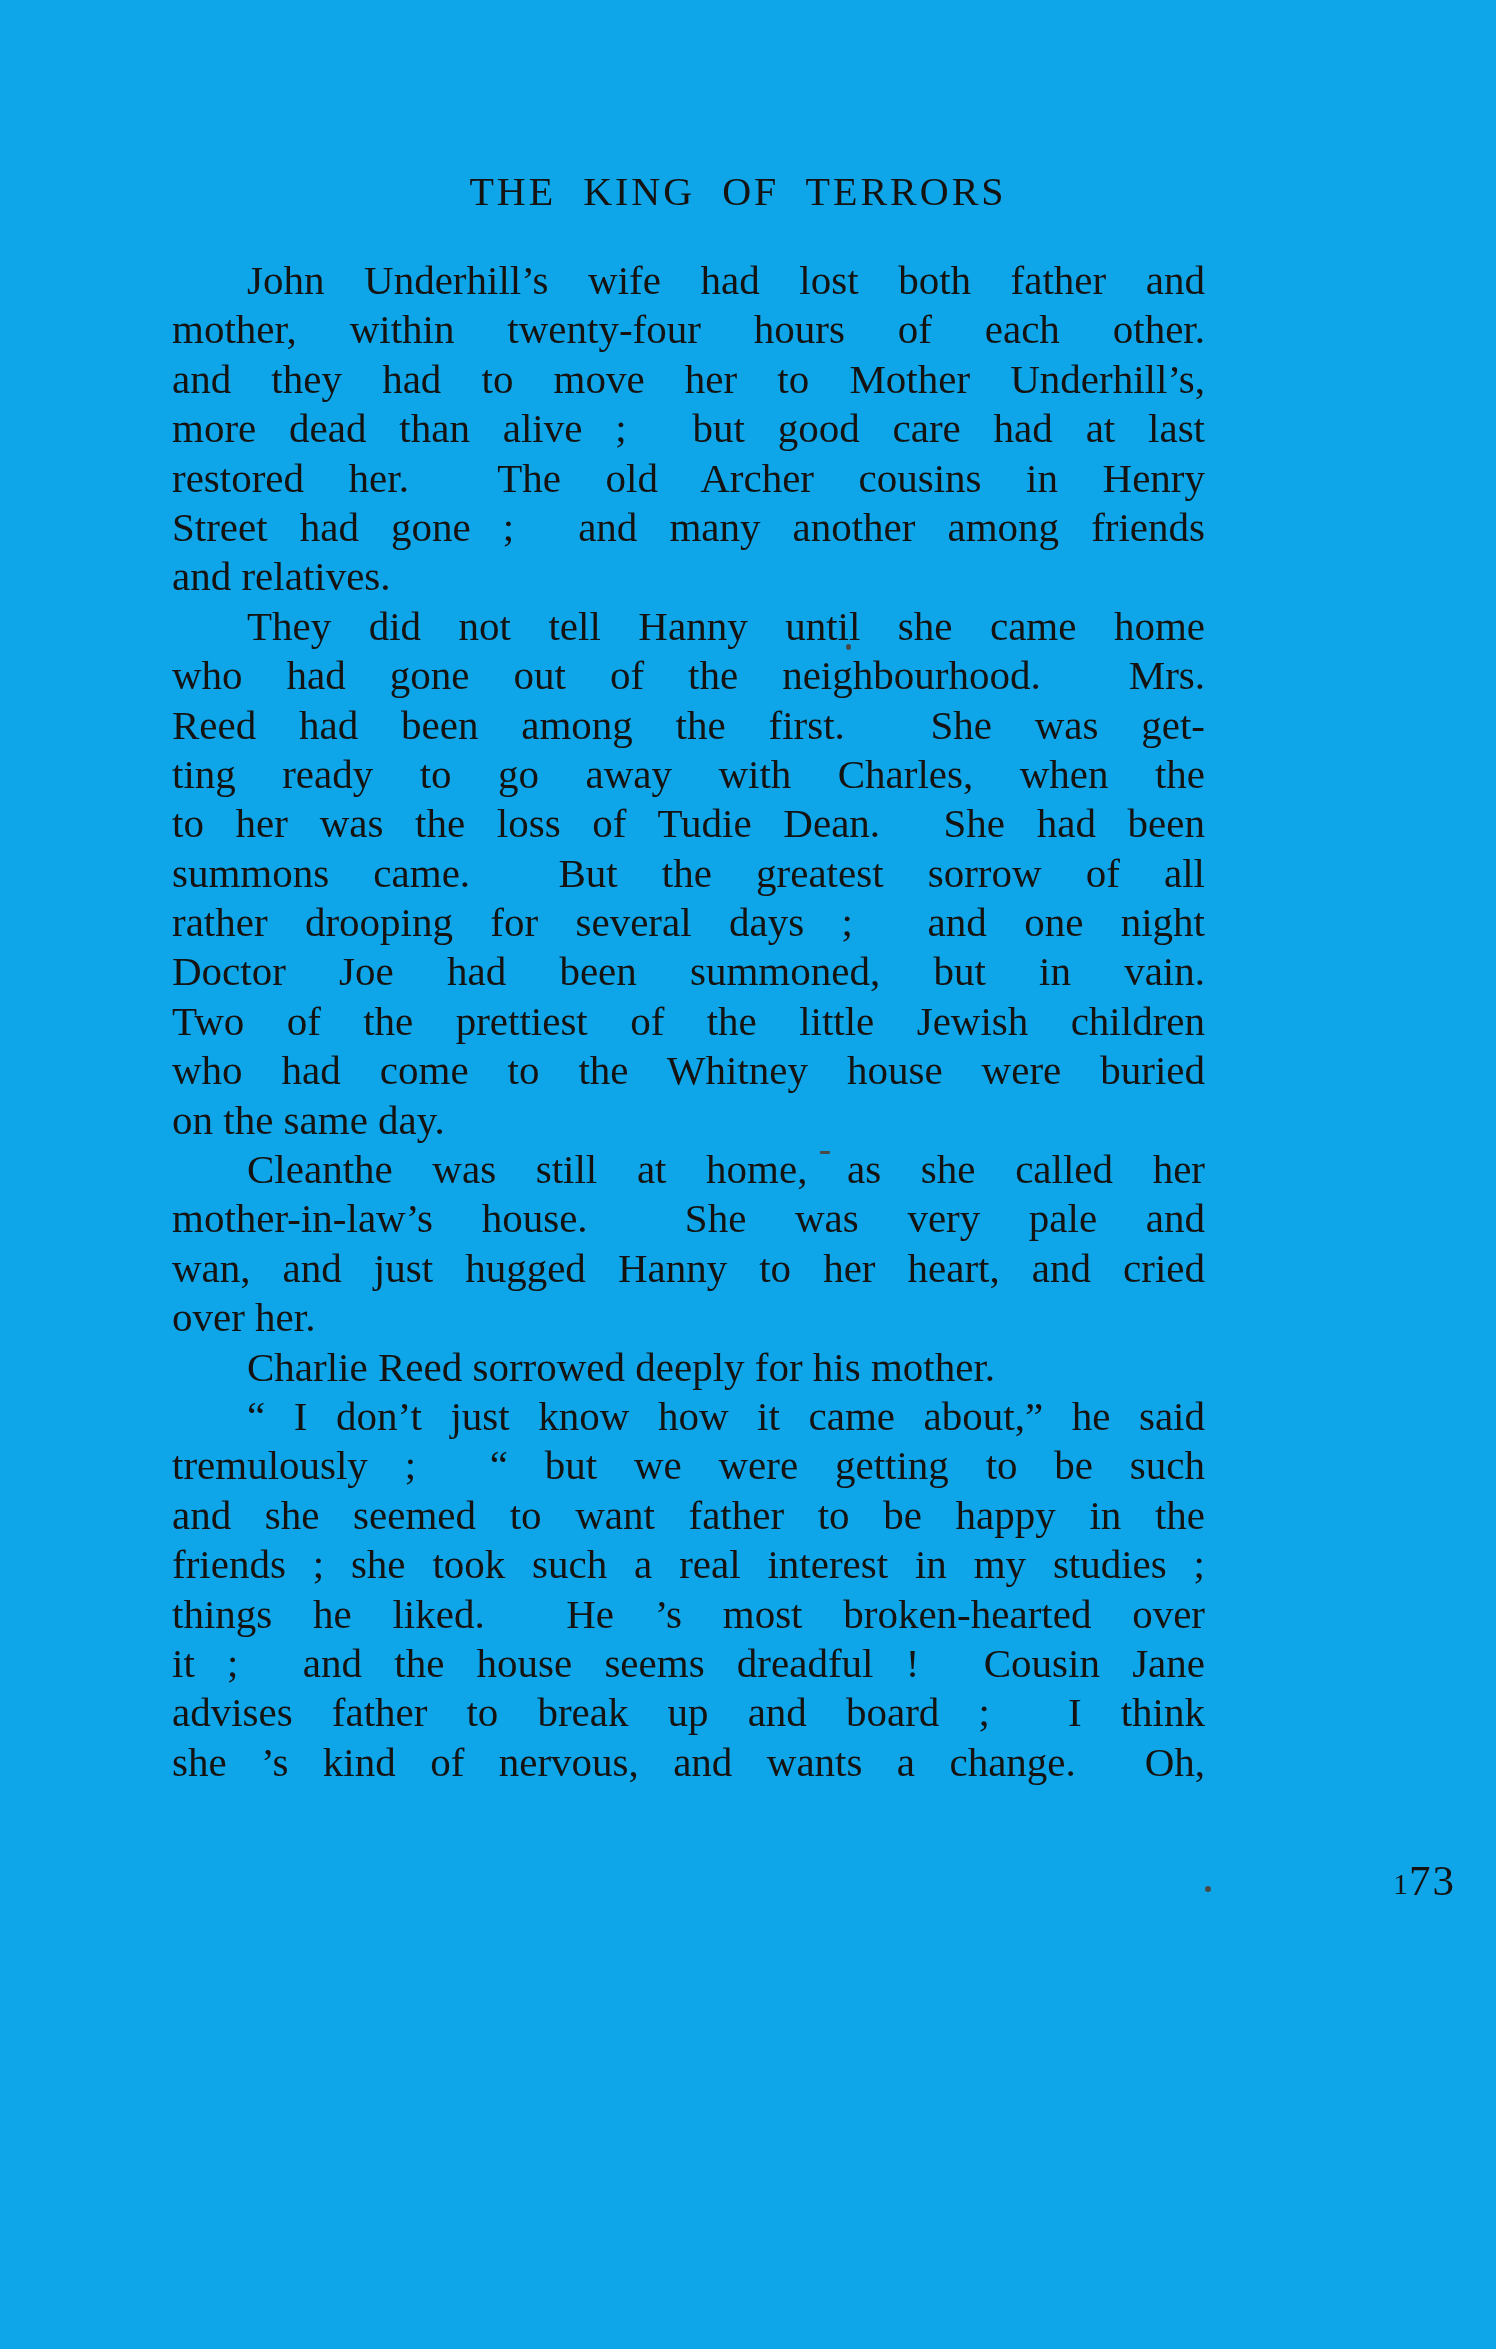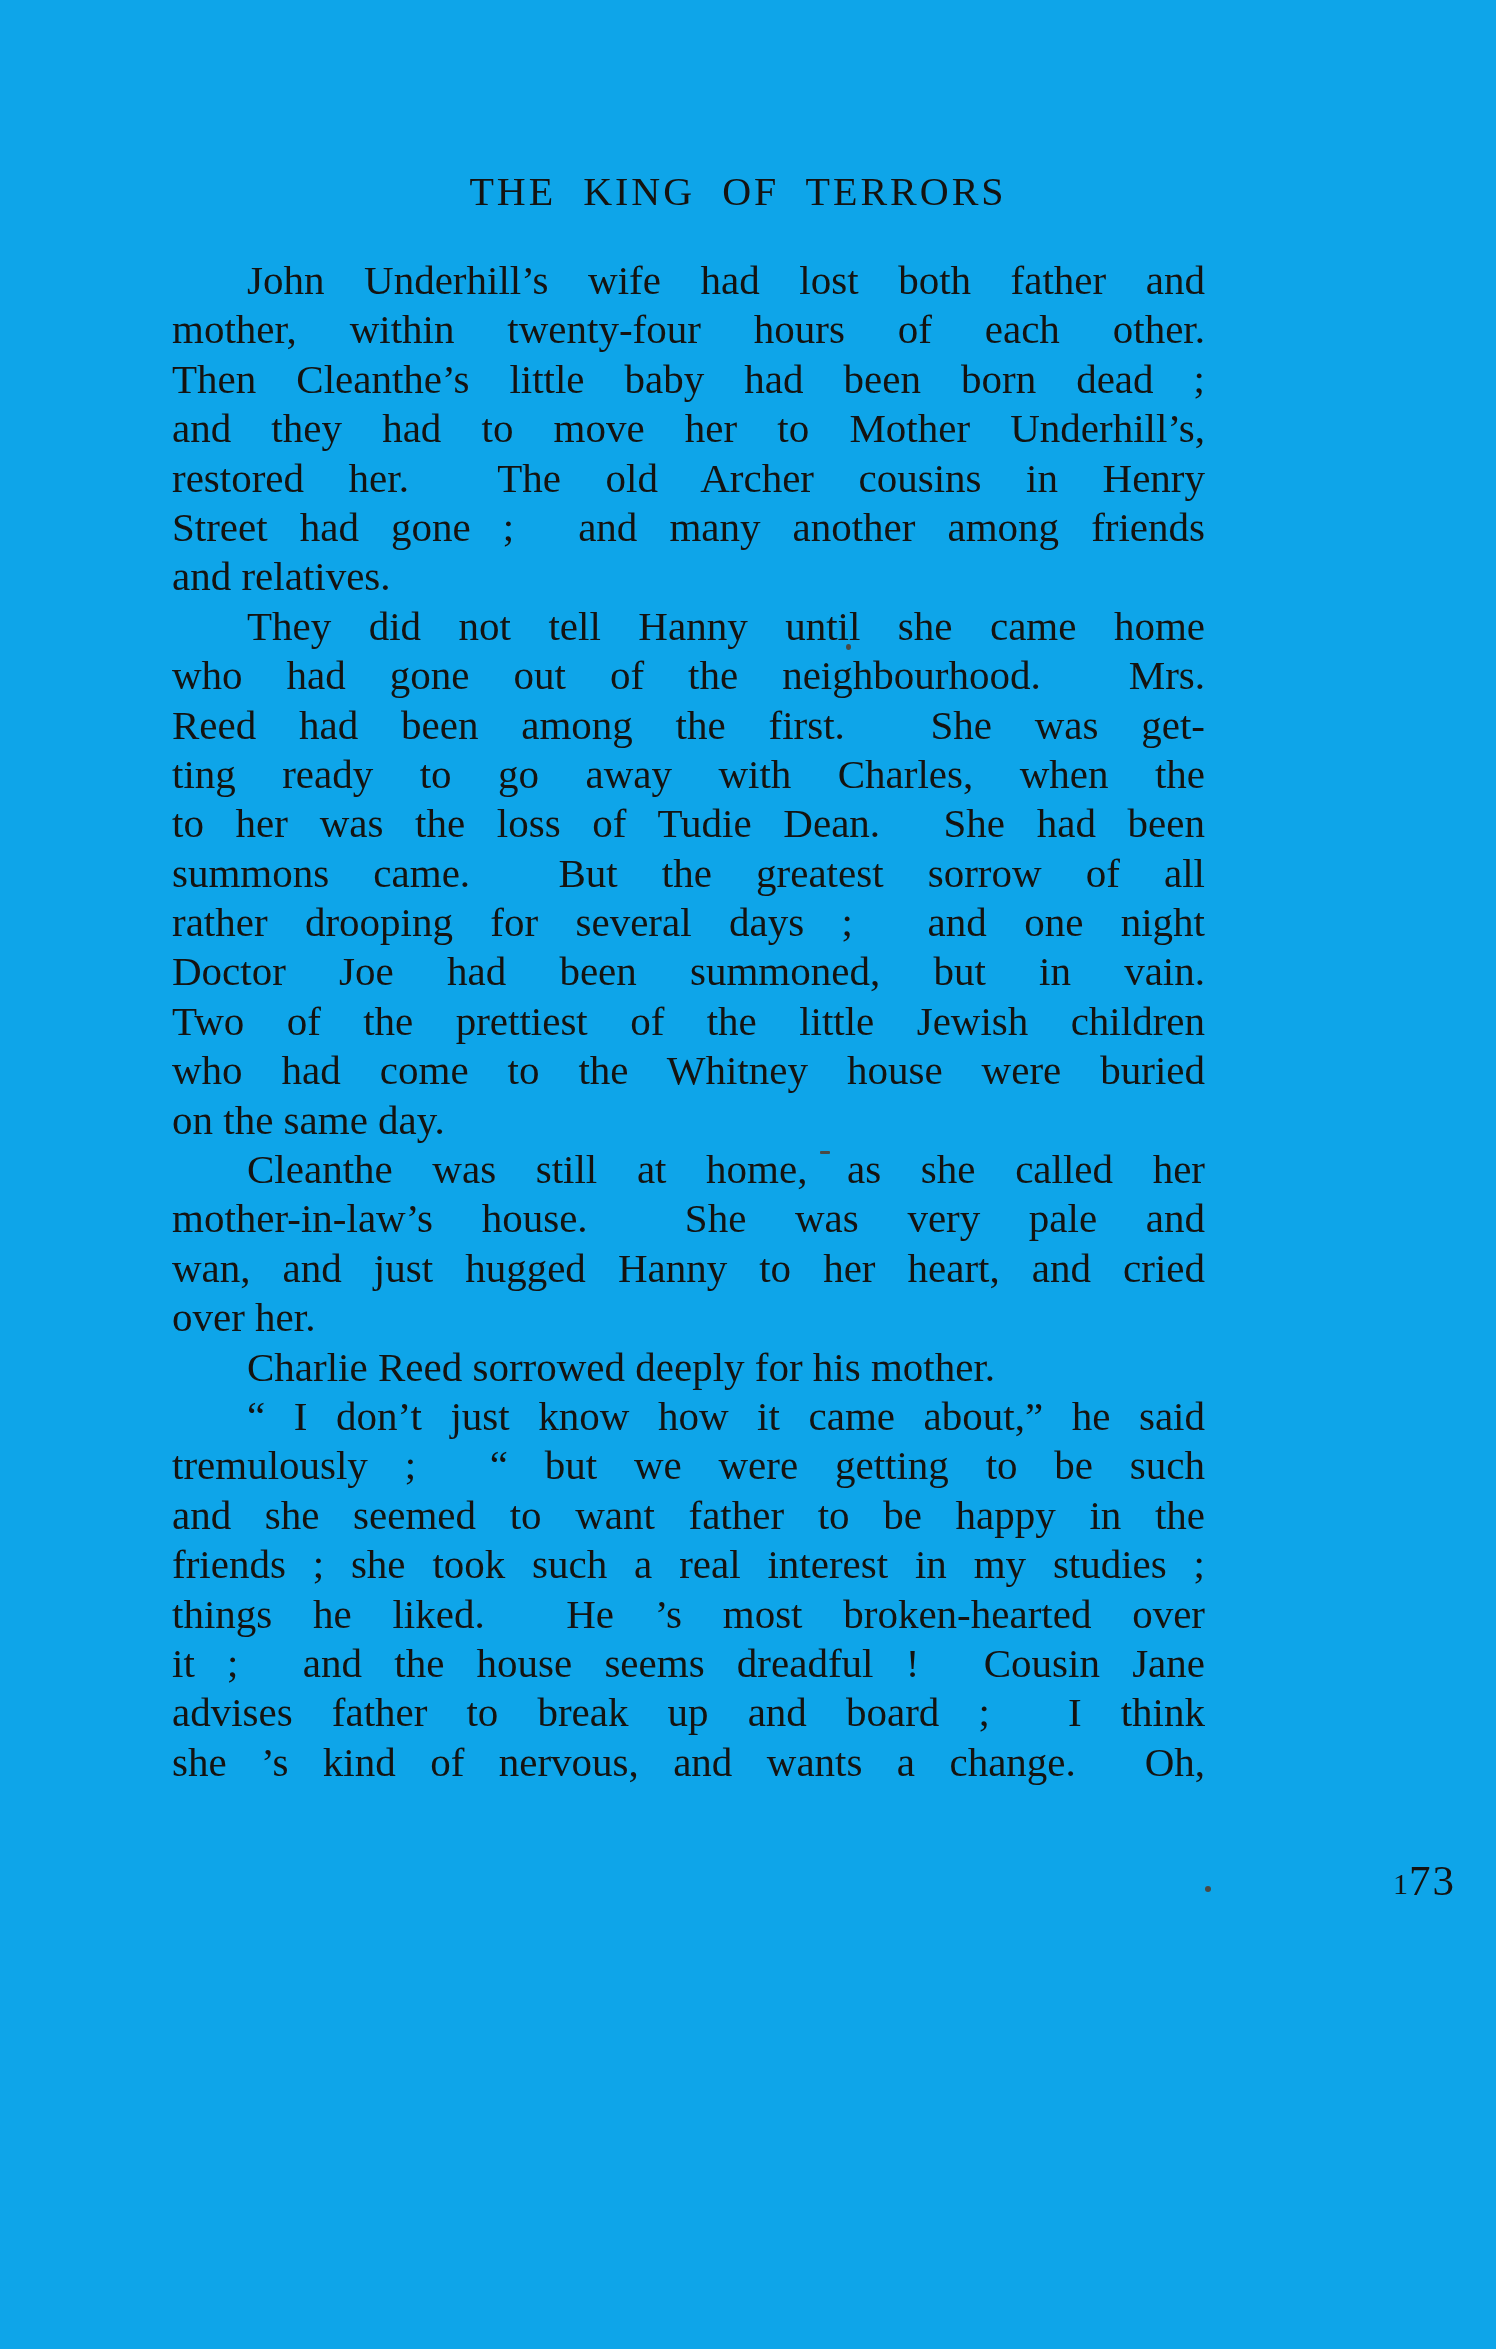--- a/index.html
+++ b/index.html
@@ -68,22 +68,22 @@
 </head>
 <body>
 
 <div class="page">
 
   <div class="running-head">THE KING OF TERRORS</div>
 
   <div class="text-block" id="text-block">
       <div class="line indent">John Underhill’s wife had lost both father and</div>
       <div class="line">mother, within twenty-four hours of each other.</div>
-      <div class="line">Then Cleanthe’s little baby had been born dead ;</div>
       <div class="line">and they had to move her to Mother Underhill’s,</div>
+      <div class="line">more dead than alive ;  but good care had at last</div>
       <div class="line">restored her.  The old Archer cousins in Henry</div>
       <div class="line">Street had gone ;  and many another among friends</div>
       <div class="line no-just">and relatives.</div>
       <div class="line indent">They did not tell Hanny until she came home</div>
       <div class="line">who had gone out of the neighbourhood.  Mrs.</div>
       <div class="line">Reed had been among the first.  She was get-</div>
       <div class="line">ting ready to go away with Charles, when the</div>
       <div class="line">to her was the loss of Tudie Dean.  She had been</div>
       <div class="line">summons came.  But the greatest sorrow of all</div>
       <div class="line">rather drooping for several days ;  and one night</div>

